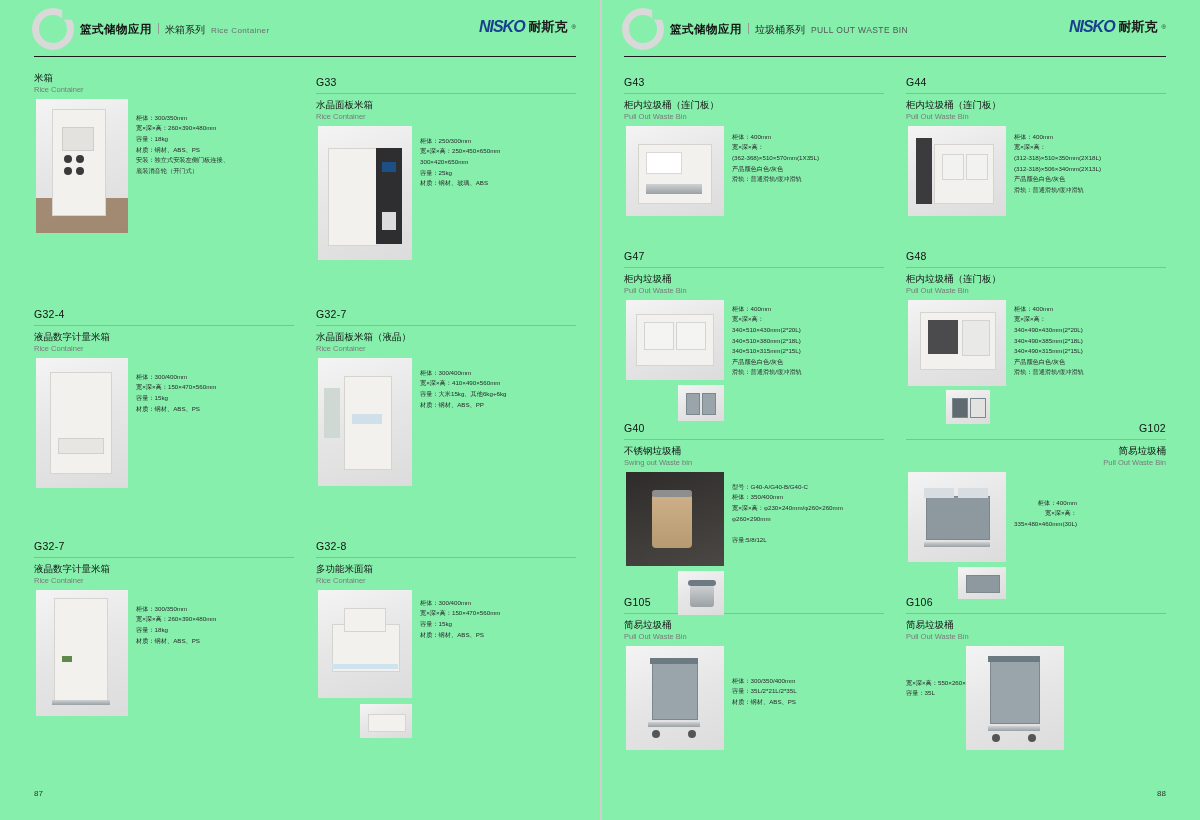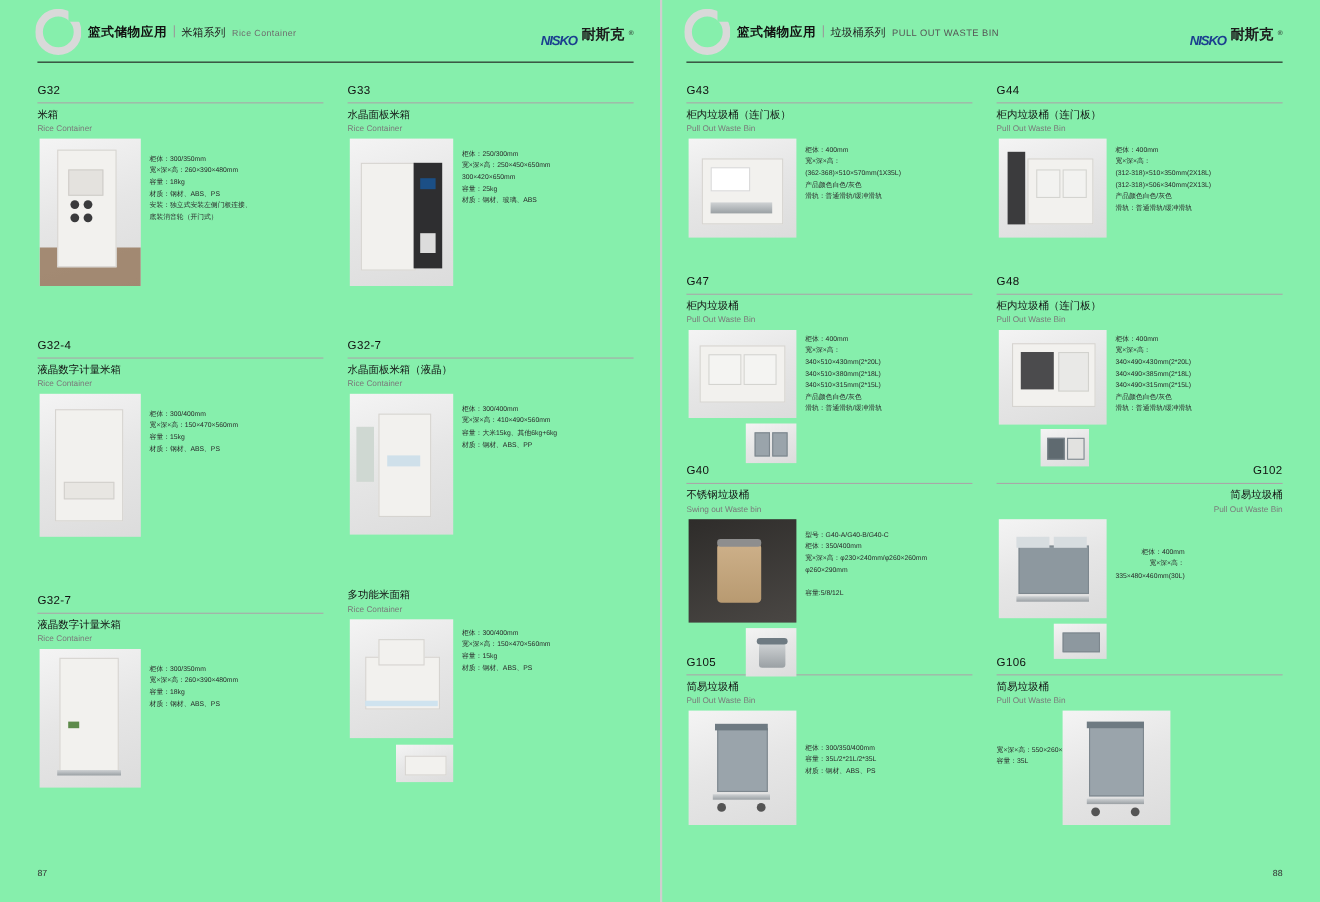--- a/index.html
+++ b/index.html
@@ -23,21 +23,21 @@
     border:7px solid #d9d9d9;box-sizing:border-box;
     clip-path:polygon(0 0,72% 0,72% 28%,100% 28%,100% 100%,0 100%);
   }
   .hdr-title{position:absolute;top:22px;left:46px;display:flex;align-items:baseline;gap:6px;}
   .hdr-cn{font-size:11.5px;color:#111;font-weight:bold;letter-spacing:.5px;}
   .hdr-bar{display:inline-block;width:1px;height:11px;background:#9a9a9a;position:relative;top:1px;}
   .hdr-sub{font-size:10px;color:#222;}
   .hdr-en{font-size:8px;color:#6d6d6d;letter-spacing:.4px;}
   .hdr-en.cap{font-size:8.5px;color:#555;}
   .brand{position:absolute;right:0;top:18px;display:flex;align-items:center;gap:4px;}
-  .brand-mark{font-size:12px;font-weight:bold;color:#1b3f8f;letter-spacing:-1px;font-style:italic;margin-top:12px;}
+  .brand-mark{font-size:16px;font-weight:bold;color:#1b3f8f;letter-spacing:-1px;font-style:italic;}
   .brand-cn{font-size:13px;font-weight:bold;color:#1b1b1b;letter-spacing:0;}
   .brand-r{font-size:6px;color:#1b1b1b;vertical-align:super;}
 
   
   .cols{display:flex;gap:22px;margin-top:10px;}
   .col{width:100%;}
   .item{margin-bottom:4px;}
   .code-row{border-bottom:1px solid #a8a8a8;padding-bottom:3px;margin-bottom:5px;}
   .code{font-size:10.5px;color:#111;letter-spacing:.3px;}
   .name-cn{font-size:9.5px;color:#111;line-height:1.35;}
@@ -82,23 +82,20 @@
         <span class="brand-r">®</span>
       </div>
       <div class="hdr-rule"></div>
     </div>
 
     <div class="cols">
 
       <div class="col">
 
         <div class="item" style="height:228px;">
-          <div class="code-row">
-            <span class="code">G32</span>
-          </div>
           <div class="name-cn">米箱</div>
           <div class="name-en">Rice Container</div>
           <div class="body">
             <div class="photo f" style="width:92px;height:134px;margin-left:2px;">
               <div class="ph-inner">
                 <div class="floor"></div>
                 <div class="cab" style="left:16px;top:10px;width:52px;height:105px;"></div>
                 <div class="dark" style="left:26px;top:28px;width:30px;height:22px;background:#e4e2de;border:1px solid #cfcdc9;"></div>
                 <div class="dark" style="left:28px;top:56px;width:8px;height:8px;border-radius:50%;"></div>
                 <div class="dark" style="left:40px;top:56px;width:8px;height:8px;border-radius:50%;"></div>
@@ -198,20 +195,23 @@
               </div>
             </div>
             <div class="spec" style="margin-top:10px;">柜体：300/400mm
 宽×深×高：410×490×560mm
 容量：大米15kg、其他6kg+6kg
 材质：钢材、ABS、PP</div>
           </div>
         </div>
 
         <div class="item">
+          <div class="code-row">
+            <span class="code">G32-8</span>
+          </div>
           <div class="name-cn">多功能米面箱</div>
           <div class="name-en">Rice Container</div>
           <div class="body">
             <div style="flex:0 0 auto;">
               <div class="photo f" style="width:94px;height:108px;margin-left:2px;">
                 <div class="ph-inner">
                   <div class="cab" style="left:14px;top:34px;width:66px;height:46px;"></div>
                   <div class="cab" style="left:26px;top:18px;width:40px;height:22px;"></div>
                   <div class="dark" style="left:14px;top:74px;width:66px;height:5px;background:#cfe3ef;"></div>
                 </div>

